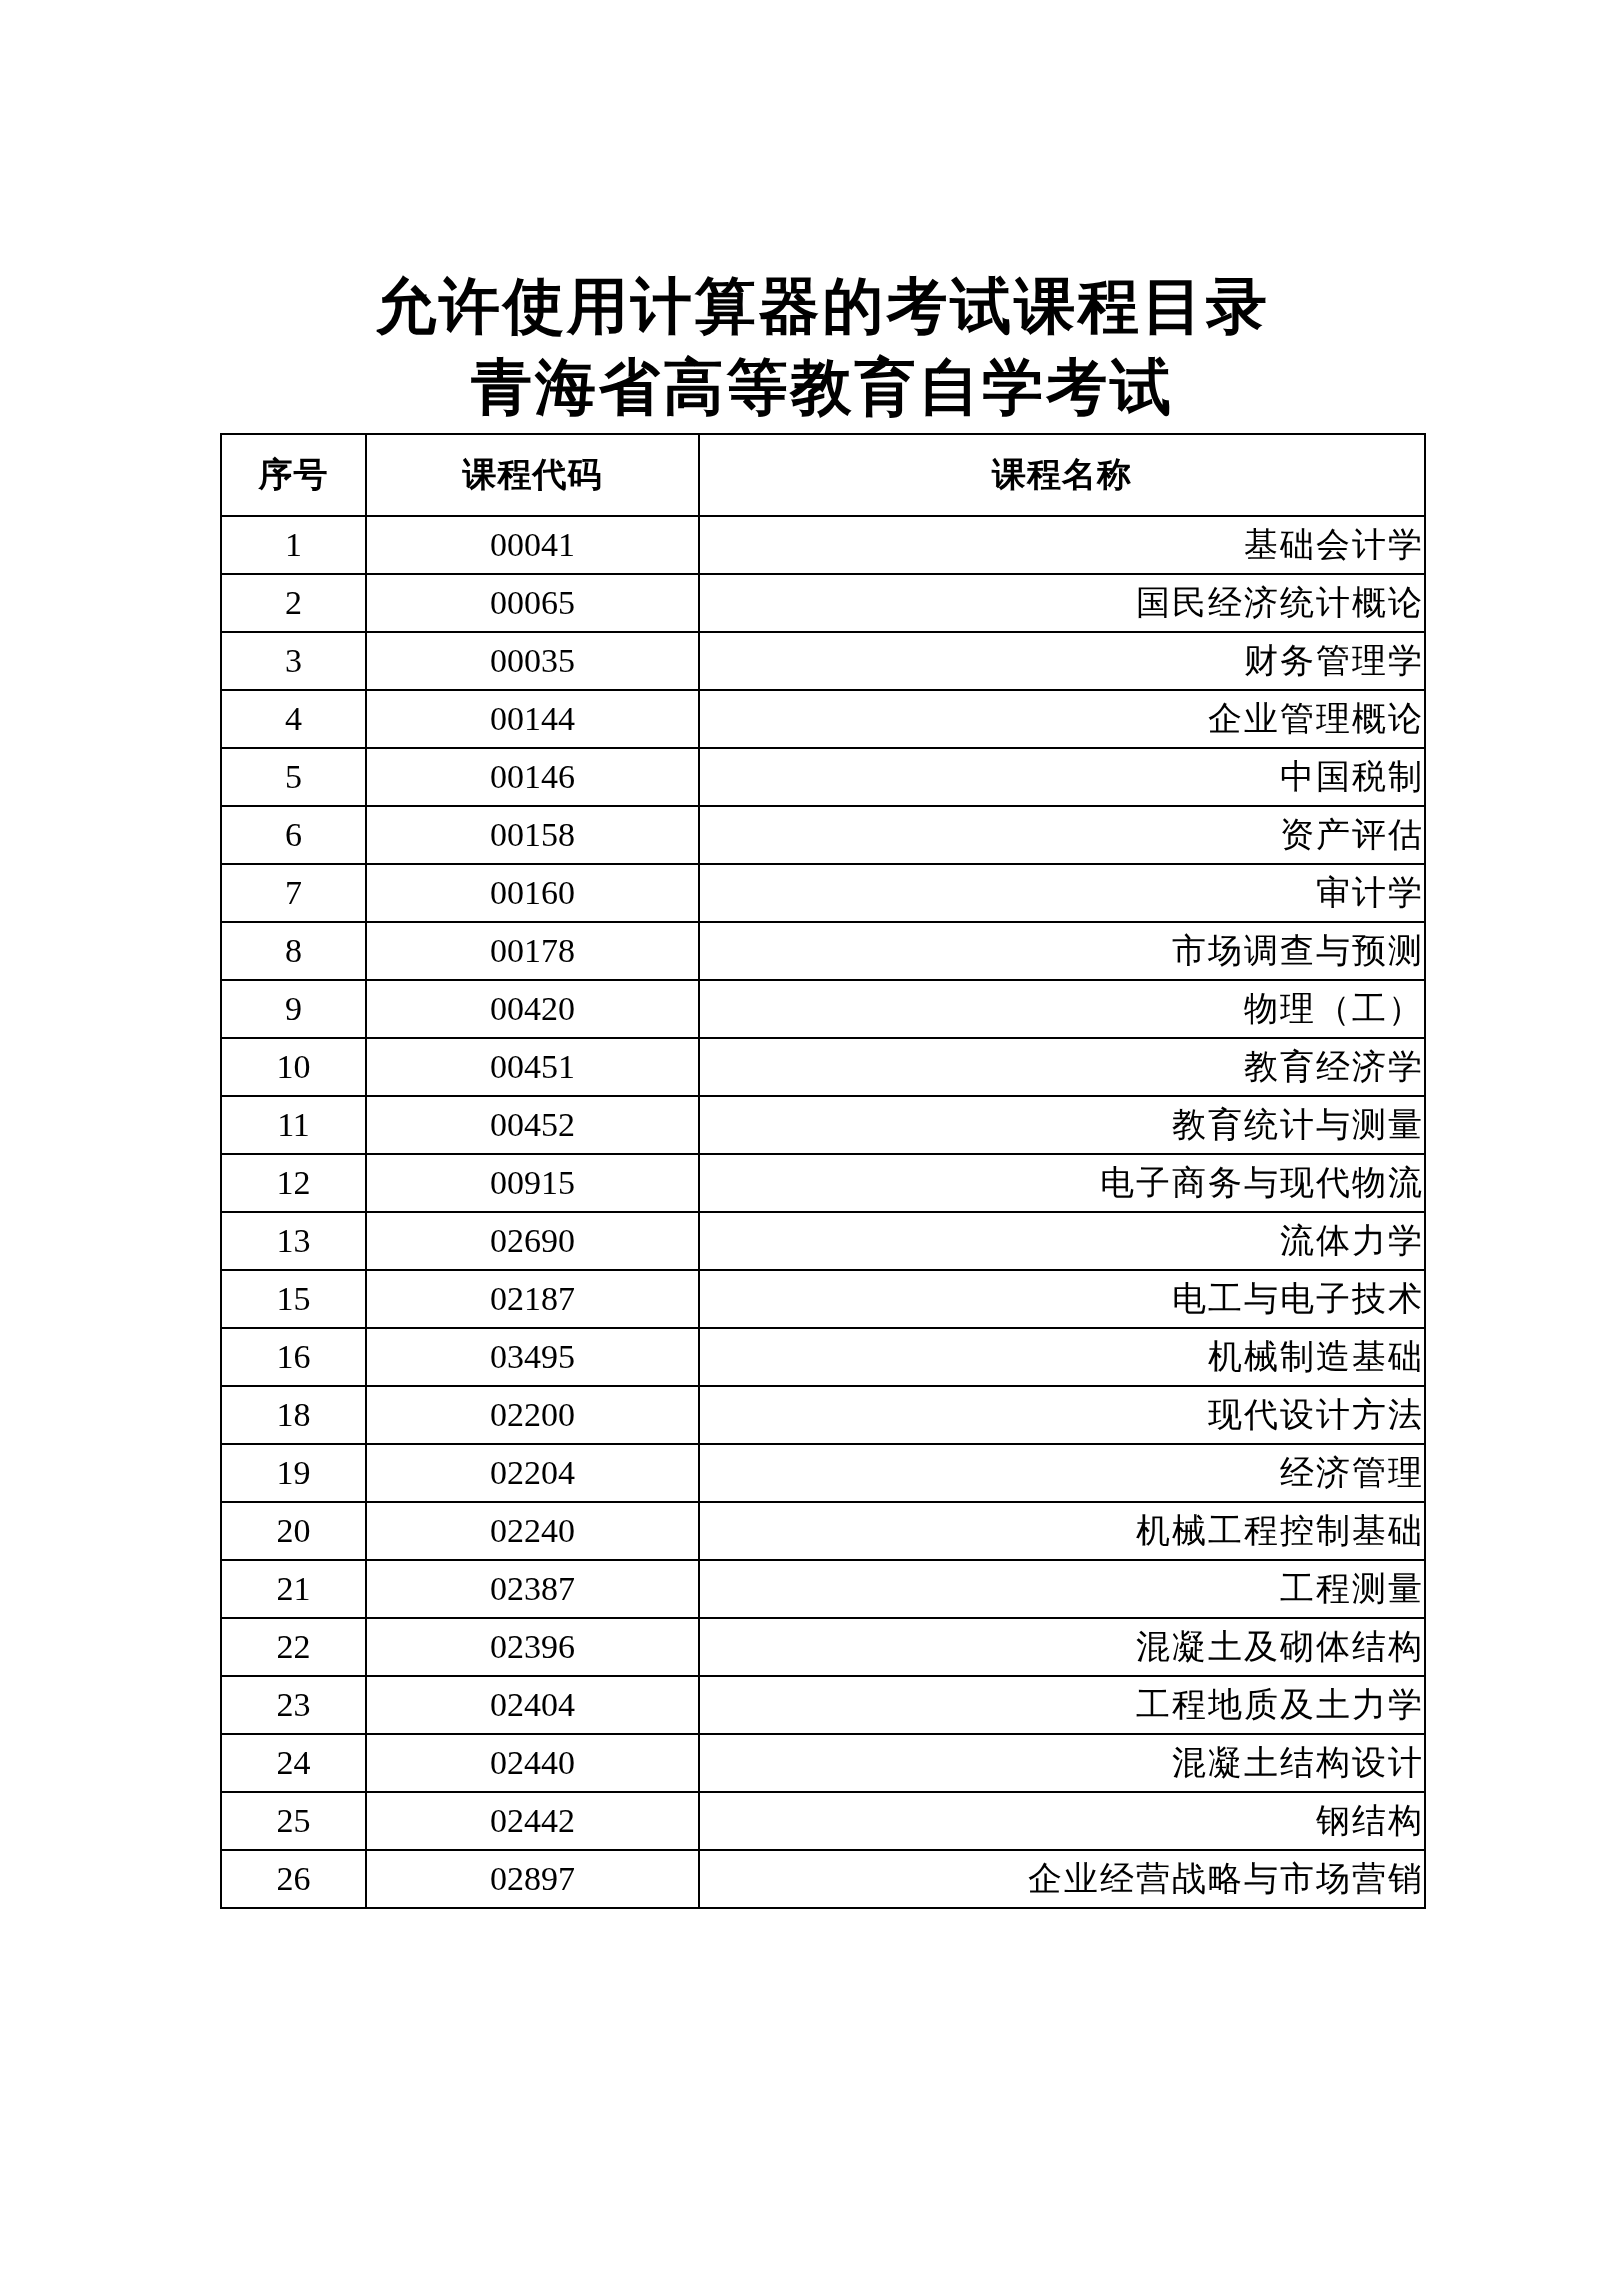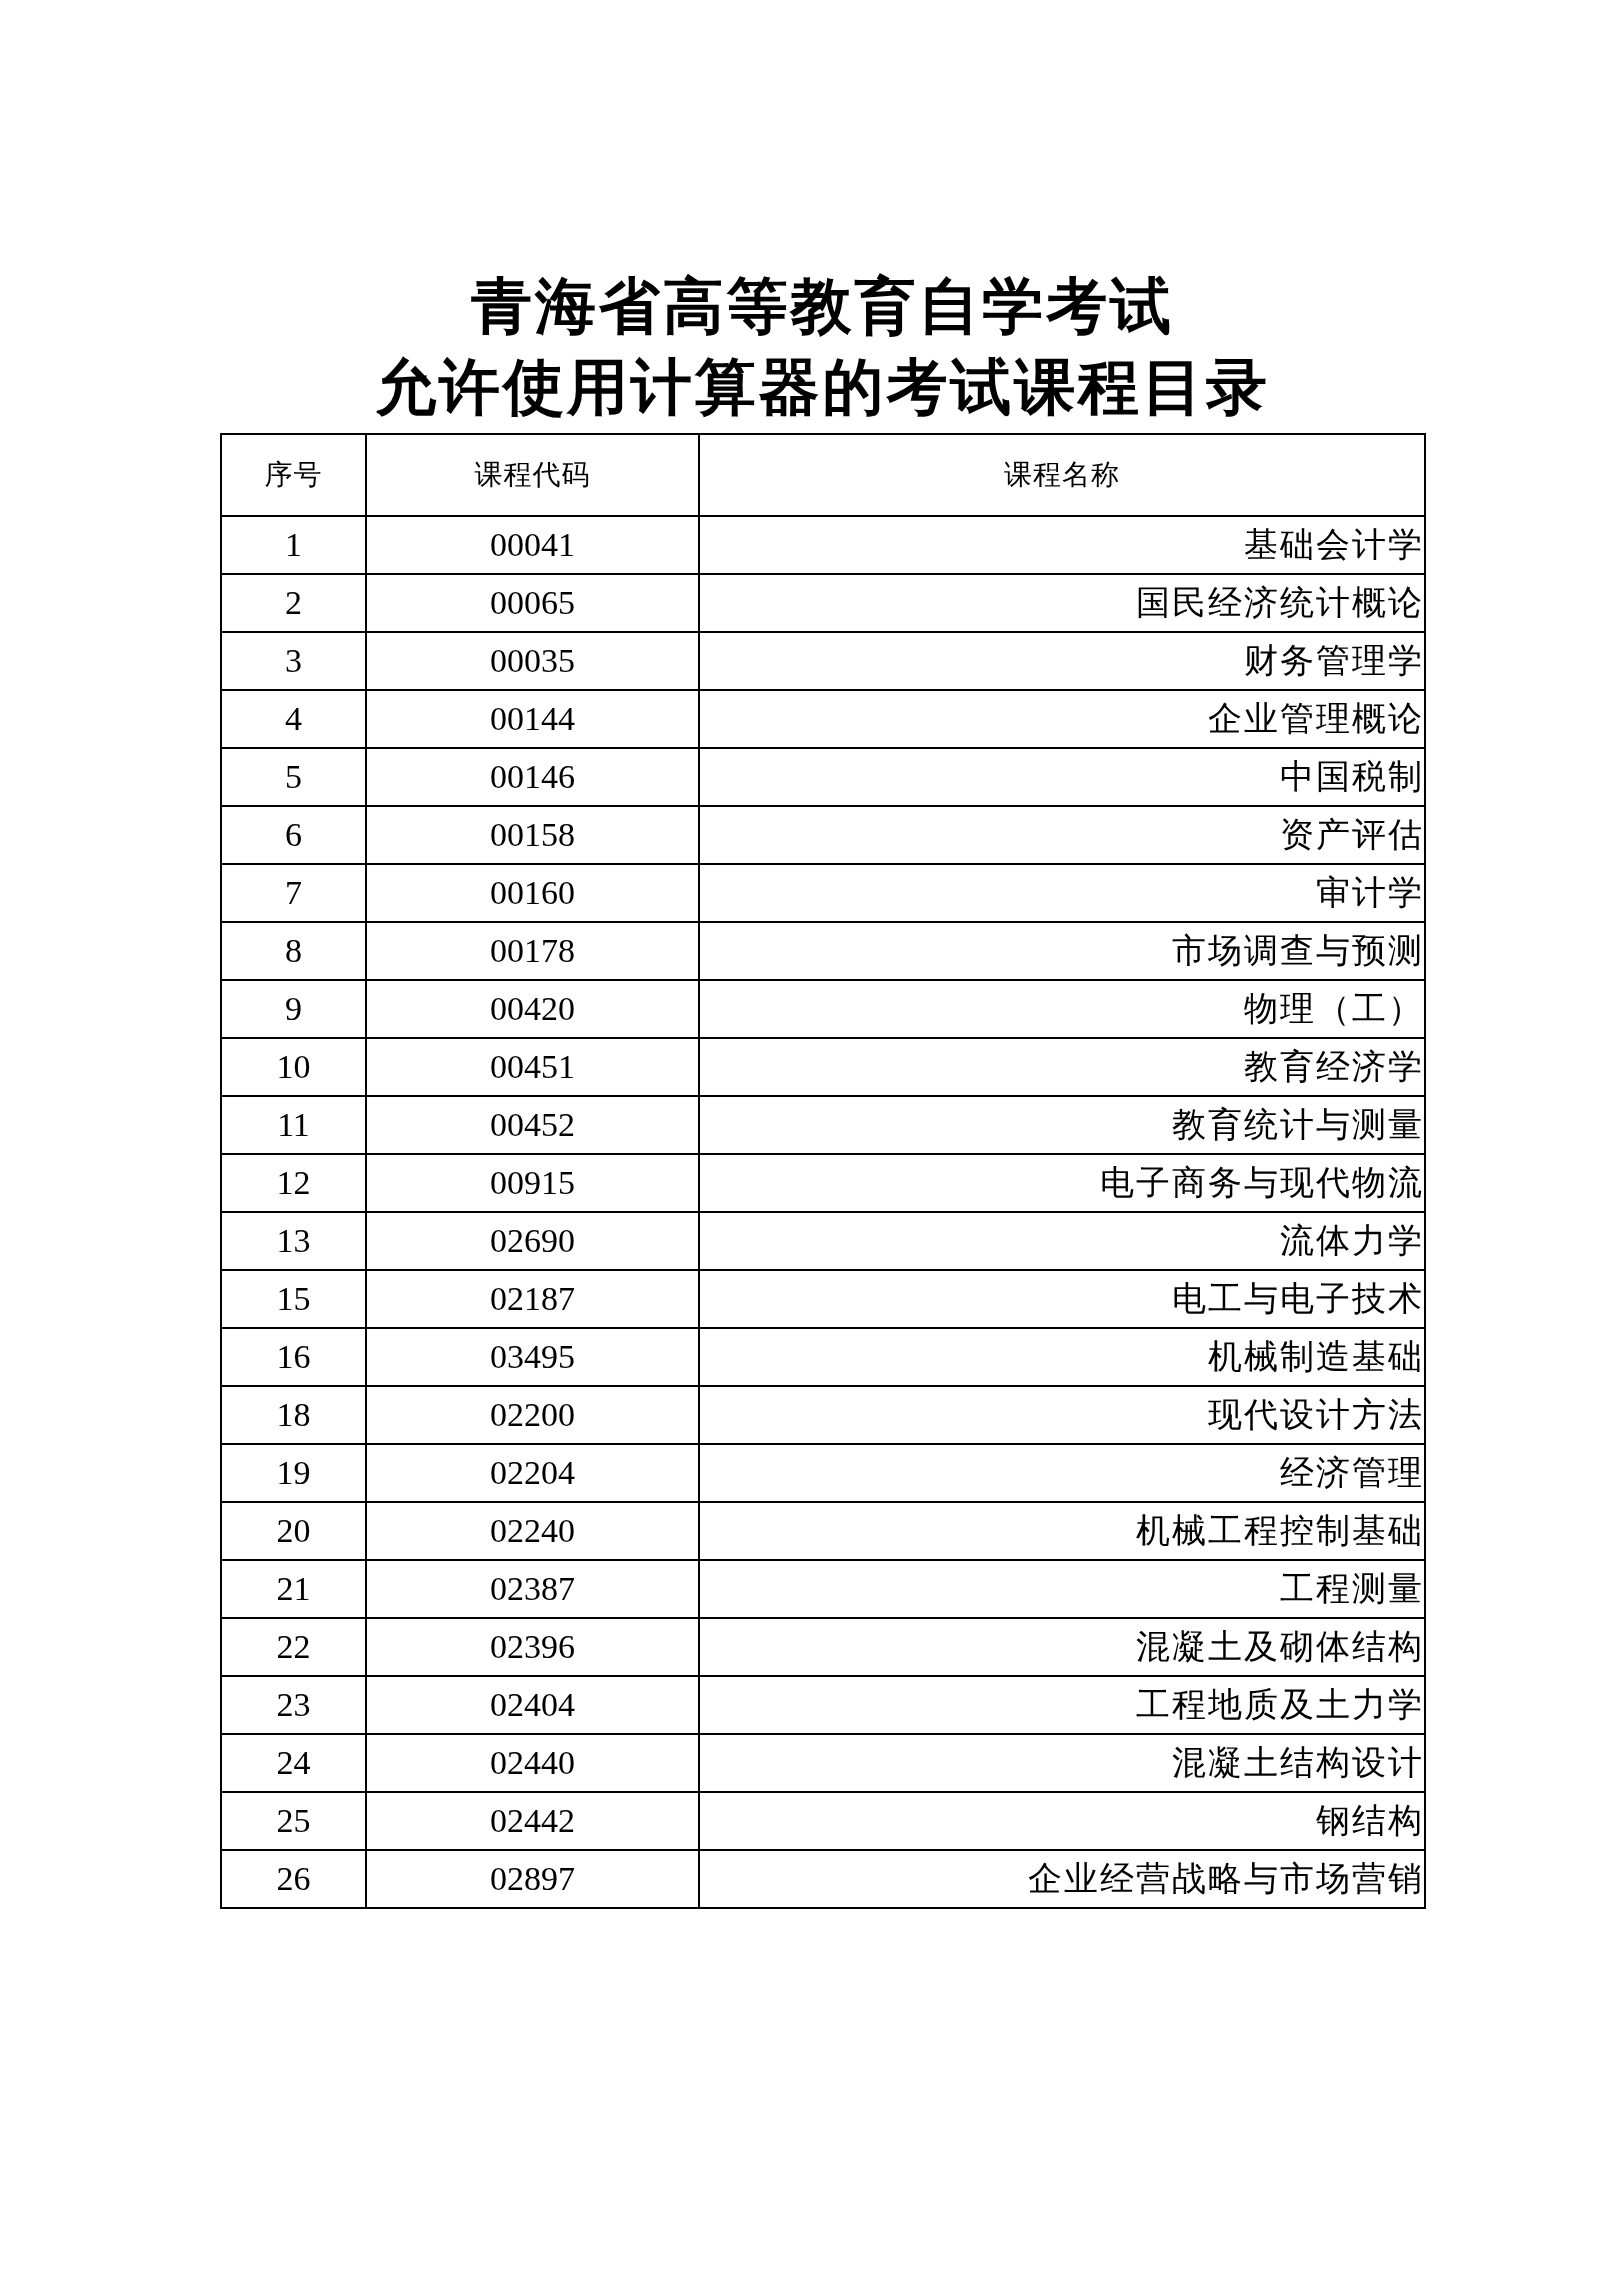--- a/index.html
+++ b/index.html
@@ -48,38 +48,38 @@
     border: 2px solid #000000;
     text-align: center;
     vertical-align: middle;
     padding: 0;
     overflow: hidden;
   }
   table.course-table { border: 2.9px solid #000000; }
   table.course-table thead tr { height: 82px; }
   table.course-table thead th {
     font-family: "Liberation Sans", "DejaVu Sans", sans-serif;
-    font-weight: normal;
-    font-size: 28px;
+    font-weight: bold;
+    font-size: 34px;
     border-bottom: 2.9px solid #000000;
     letter-spacing: 1px;
   }
   table.course-table tbody tr { height: 58px; }
   table.course-table td[data-name="course-name-cell"] { letter-spacing: 2px; text-align: right; }
   table.course-table td[data-name="course-code-cell"],
   table.course-table td[data-name="row-index-cell"] { letter-spacing: 0; }
 </style>
 </head>
 <body>
 
 <div class="page" data-name="document-page">
 
   <div class="doc-title" data-name="document-title">
+    <div data-name="title-line-2">允许使用计算器的考试课程目录</div>
     <div data-name="title-line-1">青海省高等教育自学考试</div>
-    <div data-name="title-line-2">允许使用计算器的考试课程目录</div>
   </div>
 
   <table class="course-table" data-name="course-table">
     <colgroup>
       <col class="col-index">
       <col class="col-code">
       <col class="col-name">
     </colgroup>
     <thead>
       <tr data-name="header-row">

